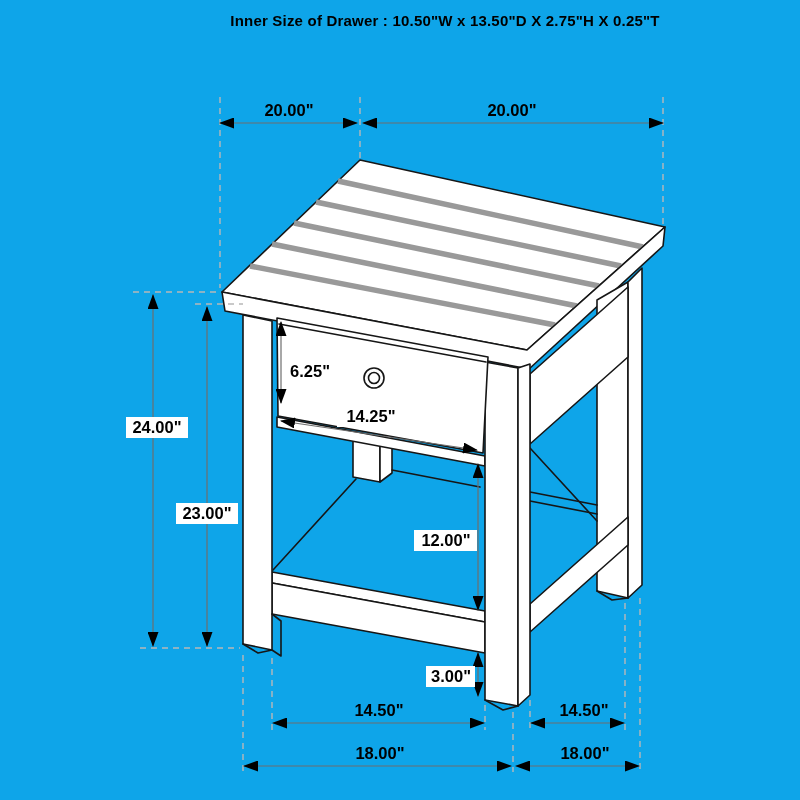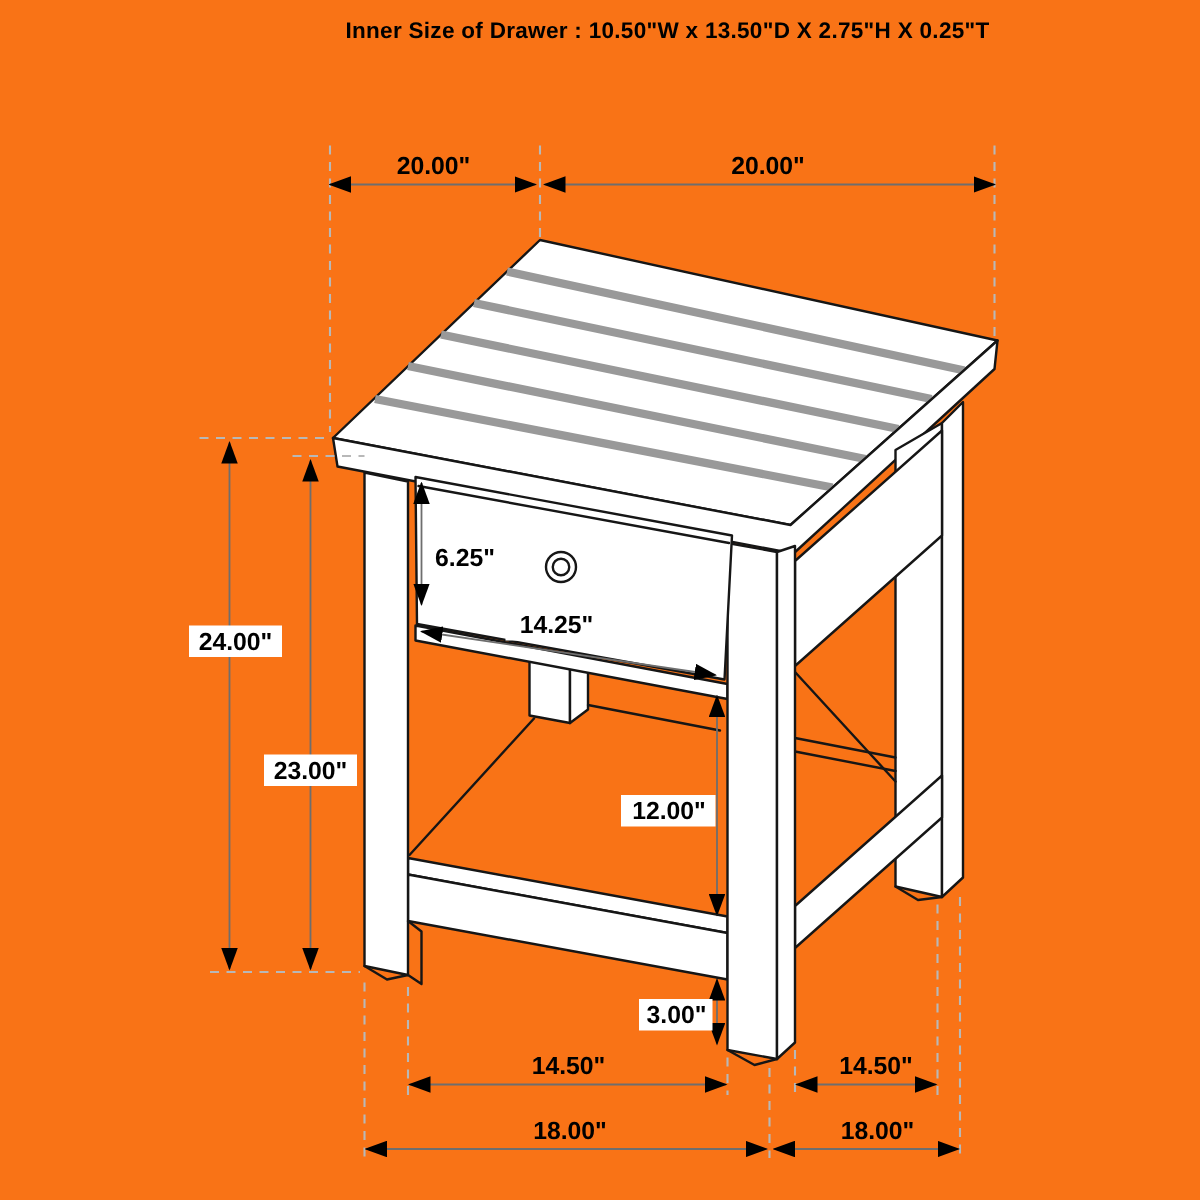--- a/index.html
+++ b/index.html
@@ -1,17 +1,17 @@
 <!DOCTYPE html>
 <html><head>
 <meta charset="utf-8">
 <style>
   html,body{margin:0;padding:0;background:#fff;width:800px;height:800px;overflow:hidden;
     font-family:"Liberation Sans",sans-serif;}
-  #page{position:relative;width:800px;height:800px;background:#f97316;}
+  #page{position:relative;width:800px;height:800px;background:#0ea5e9;}
   #title{position:absolute;top:12px;left:45px;width:800px;text-align:center;
     font-size:15px;font-weight:bold;color:#000;letter-spacing:.2px;}
   svg{position:absolute;top:0;left:0;}
   .ln{fill:none;stroke:#161616;stroke-width:1.6;stroke-linejoin:round;stroke-linecap:round;}
   .wln{fill:#ffffff;stroke:#161616;stroke-width:1.6;stroke-linejoin:round;}
   .plank{stroke:#999999;stroke-width:5.5;fill:none;}
   .ext{stroke:#b8b8b8;stroke-width:1.4;fill:none;stroke-dasharray:6 5;}
   .dim{stroke:#6e6e6e;stroke-width:1.2;fill:none;}
   .lbl{font-family:"Liberation Sans",sans-serif;font-size:16.5px;font-weight:bold;fill:#000;}
   .bg{fill:#ffffff;}

